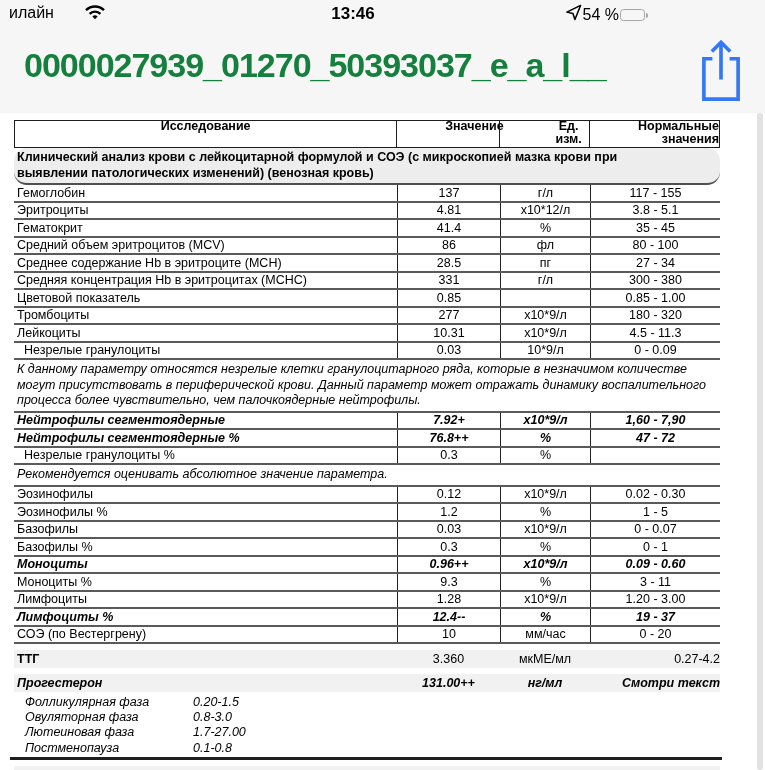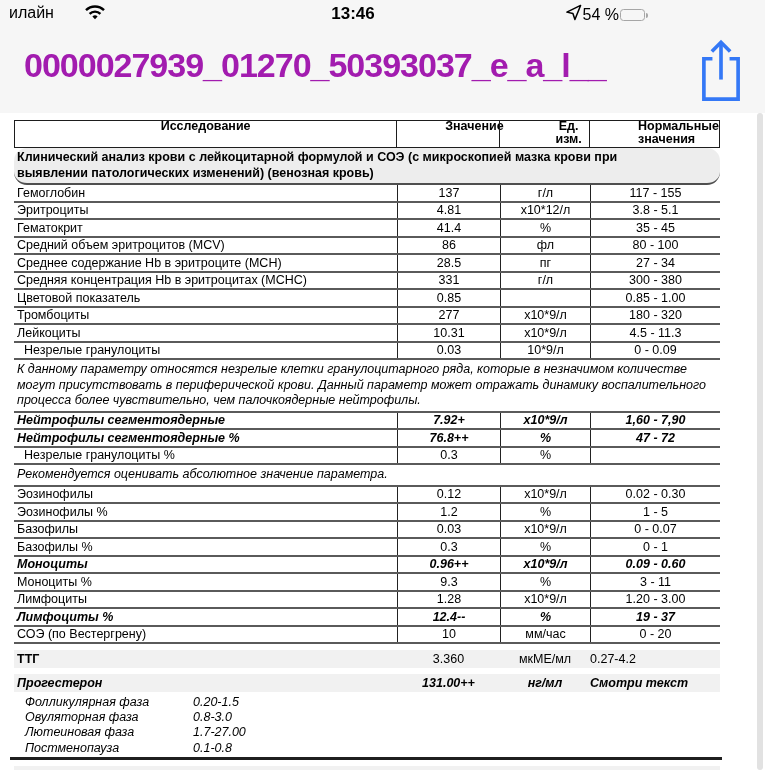--- a/index.html
+++ b/index.html
@@ -16,30 +16,30 @@
   .clock{position:absolute;left:290px;top:4px;width:110px;text-align:center;
          font-size:17px;font-weight:600;color:#000;}
   .sb-right{position:absolute;right:14px;top:4px;display:flex;align-items:center;gap:1px;}
   .battery-pct{font-size:16px;color:#000;}
   .battery{position:relative;width:25px;height:12px;border:1.5px solid #a6a6a6;border-radius:3.5px;padding:1px;box-sizing:border-box;}
   .battery-fill{height:100%;background:#000;border-radius:1px;}
   .battery-cap{position:absolute;right:-4px;top:3px;width:2.5px;height:5px;background:#a6a6a6;border-radius:0 2px 2px 0;}
   
   .title-bar{position:absolute;top:32px;left:0;width:765px;height:81px;}
   .file-title{position:absolute;left:24px;top:14px;width:650px;
-      font-size:34px;font-weight:600;letter-spacing:-1px;color:#a21caf;white-space:nowrap;overflow:hidden;}
+      font-size:34px;font-weight:600;letter-spacing:-1px;color:#15803d;white-space:nowrap;overflow:hidden;}
   .share-btn{position:absolute;right:18px;top:6px;width:52px;height:66px;background:transparent;border:none;cursor:pointer;padding:0;}
   
   .document{position:absolute;top:113px;left:0;width:765px;height:657px;background:#ffffff;}
   .page-edge{position:absolute;right:2px;top:0;width:6px;height:100%;background:#e2e2e2;border-radius:3px;}
   .doc-table{position:absolute;left:14px;top:7px;width:706px;font-size:12.5px;color:#000;}
   .col-name{width:383px;box-sizing:border-box;padding-left:3px;}
   .col-val{width:103px;box-sizing:border-box;text-align:center;}
   .col-unit{width:90px;box-sizing:border-box;text-align:center;}
-  .col-range{width:130px;box-sizing:border-box;text-align:left;}
+  .col-range{width:130px;box-sizing:border-box;text-align:right;}
   .hdr-row{display:flex;border:1.5px solid #1d1d1d;height:28px;box-sizing:border-box;
            font-weight:bold;overflow:hidden;align-items:flex-start;}
   .hdr-row .cell{line-height:13px;margin-top:-2px;padding-top:1px;height:100%;}
   .hdr-row .col-name{text-align:center;padding-left:0;}
   .hdr-row .col-val,.hdr-row .col-unit,.hdr-row .col-range{border-left:1.5px solid #1d1d1d;height:28px;padding-left:48px;}
   .section-row{background:#ededed;font-weight:bold;line-height:16px;padding:1px 2px 2px 3px;
                border-bottom:2px solid #4f4f4f;border-radius:13px;}
   .data-row{display:flex;align-items:center;height:17.5px;border-bottom:2px solid #5a5a5a;box-sizing:border-box;}
   .data-row .col-val,.data-row .col-unit,.data-row .col-range{border-left:1.2px solid #222;align-self:stretch;display:flex;align-items:center;justify-content:center;}
   .data-row.em{font-weight:bold;font-style:italic;}

